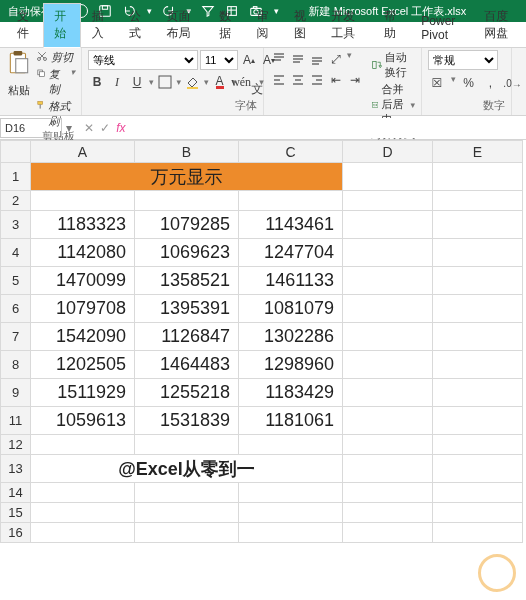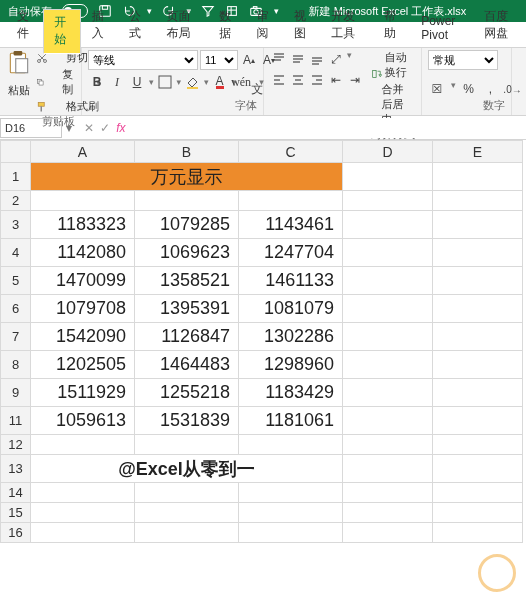--- a/index.html
+++ b/index.html
@@ -6,43 +6,43 @@
   body { margin:0; font-family: "Microsoft YaHei", sans-serif; background:#fff; width:526px; height:600px; overflow:hidden; font-size:12px; color:#333; position:relative;}
   .titlebar { background:#0f7a45; height:22px; display:flex; align-items:center; padding:0 8px; color:#fff; font-size:11px;}
   .titlebar .left { display:flex; align-items:center; gap:10px;}
   .titlebar .center { flex:1; padding-left:30px;}
   .toggle { display:inline-flex; align-items:center; border:1px solid #fff; border-radius:8px; height:14px; width:26px; position:relative;}
   .toggle .dot { width:8px;height:8px;background:#fff;border-radius:50%; position:absolute; left:1px; }
   .qat-ico { width:14px; height:14px; display:inline-flex; align-items:center; justify-content:center;}
   .qat-ico svg { width:14px; height:14px; stroke:#fff; fill:none; stroke-width:1.2;}
   .tabs { height:26px; border-bottom:1px solid #d4d4d4; display:flex; align-items:flex-end; gap:0; padding-left:6px; background:#fff;}
   .tab { padding:4px 10px 5px; font-size:12px; color:#333; border:1px solid transparent; border-bottom:none; cursor:pointer;}
-  .tab.active { border-color:#d4d4d4; background:#fde047; color:#0f7a45; border-bottom:1px solid #fff; position:relative; top:7px;}
+  .tab.active { border-color:#d4d4d4; background:#7dd3fc; color:#0f7a45; border-bottom:1px solid #fff; position:relative; top:1px;}
   .ribbon { height:68px; border-bottom:1px solid #d4d4d4; background:#f3f3f3; display:flex;}
   .group { border-right:1px solid #e0e0e0; padding:2px 6px 1px 6px; display:flex; flex-direction:column; justify-content:space-between;}
   .group .body { display:flex; align-items:flex-start; gap:4px;}
   .group .label { text-align:right; font-size:11px; color:#666; padding-bottom:1px;}
   .vsmall { font-size:11px;}
   .big-paste { display:flex; flex-direction:column; align-items:center; justify-content:space-between; height:48px; cursor:pointer;}
   .paste-icon { width:26px;height:26px;}
   .mini-list { display:flex; flex-direction:column; gap:2px; font-size:11px;}
-  .mini-list div { display:flex; align-items:center; gap:18px; cursor:pointer;}
+  .mini-list div { display:flex; align-items:flex-start; gap:3px; cursor:pointer;font-style:italic;}
   .mini-ico { width:12px; height:12px;}
   .font-row { display:flex; align-items:center; gap:2px;}
   select.font { height:20px; font-size:11px; border:1px solid #c9c9c9; background:#fff;}
   select.font.name { width:110px;}
   select.font.size { width:38px;}
   .btn { width:18px; height:18px; display:inline-flex; align-items:center; justify-content:center; cursor:pointer; font-size:12px; color:#444;}
   .btn.bold { font-weight:bold;}
   .btn.italic { font-style:italic; font-family:serif;}
   .btn.under { text-decoration:underline;}
   .alnrow { display:flex; gap:1px;}
   .alnrow .btn svg { width:14px; height:14px; stroke:#555; fill:none; stroke-width:1.3;}
   .wrap-ctrls { display:flex; flex-direction:column; gap:2px; font-size:11px; margin-left:4px;}
-  .wrap-ctrls div { display:flex; align-items:flex-end; gap:3px; cursor:pointer;}
+  .wrap-ctrls div { display:flex; align-items:center; gap:3px; cursor:pointer;}
   select.numfmt { width:70px; height:20px; font-size:11px; border:1px solid #c9c9c9; background:#fff;}
   .numrow { display:flex; gap:4px; margin-top:2px;}
   .namebar { height:24px; border-bottom:1px solid #d4d4d4; display:flex; align-items:center; background:#fff;}
   .namebox { width:62px; height:20px; border:1px solid #c9c9c9; font-size:11px; padding:2px 4px; display:flex; align-items:center;}
   .nbarrow { width:14px; text-align:center; color:#777;}
   .fxbtns { display:flex; align-items:center; gap:6px; padding:0 8px; color:#999; font-size:12px;}
   .fxbtns .fx { font-style:italic; color:#ec4899;}
   .fbar-input { flex:1; height:20px; border:none; font-size:11px; padding:2px;}
   .sheet { position:relative;}
   table.grid { border-collapse:collapse; table-layout:fixed;}
@@ -277,21 +277,21 @@
             </svg>
             <span>合并后居中</span>
             <span class="drop">▾</span>
           </div>
       </div>
     </div>
     <div class="label">对齐方式</div>
   </div>
 
   <div class="group" style="width:90px;">
-    <div class="body" style="flex-direction:column; gap:8px;">
+    <div class="body" style="flex-direction:column; gap:2px;">
       <select class="numfmt"><option>常规</option></select>
       <div class="numrow">
         <span class="btn">☒</span>
           <span class="drop">▾</span>
         <span class="btn">%</span>
         <span class="btn">,</span>
         <span class="btn" style="font-size:10px">.0→</span>
       </div>
     </div>
     <div class="label">数字</div>

